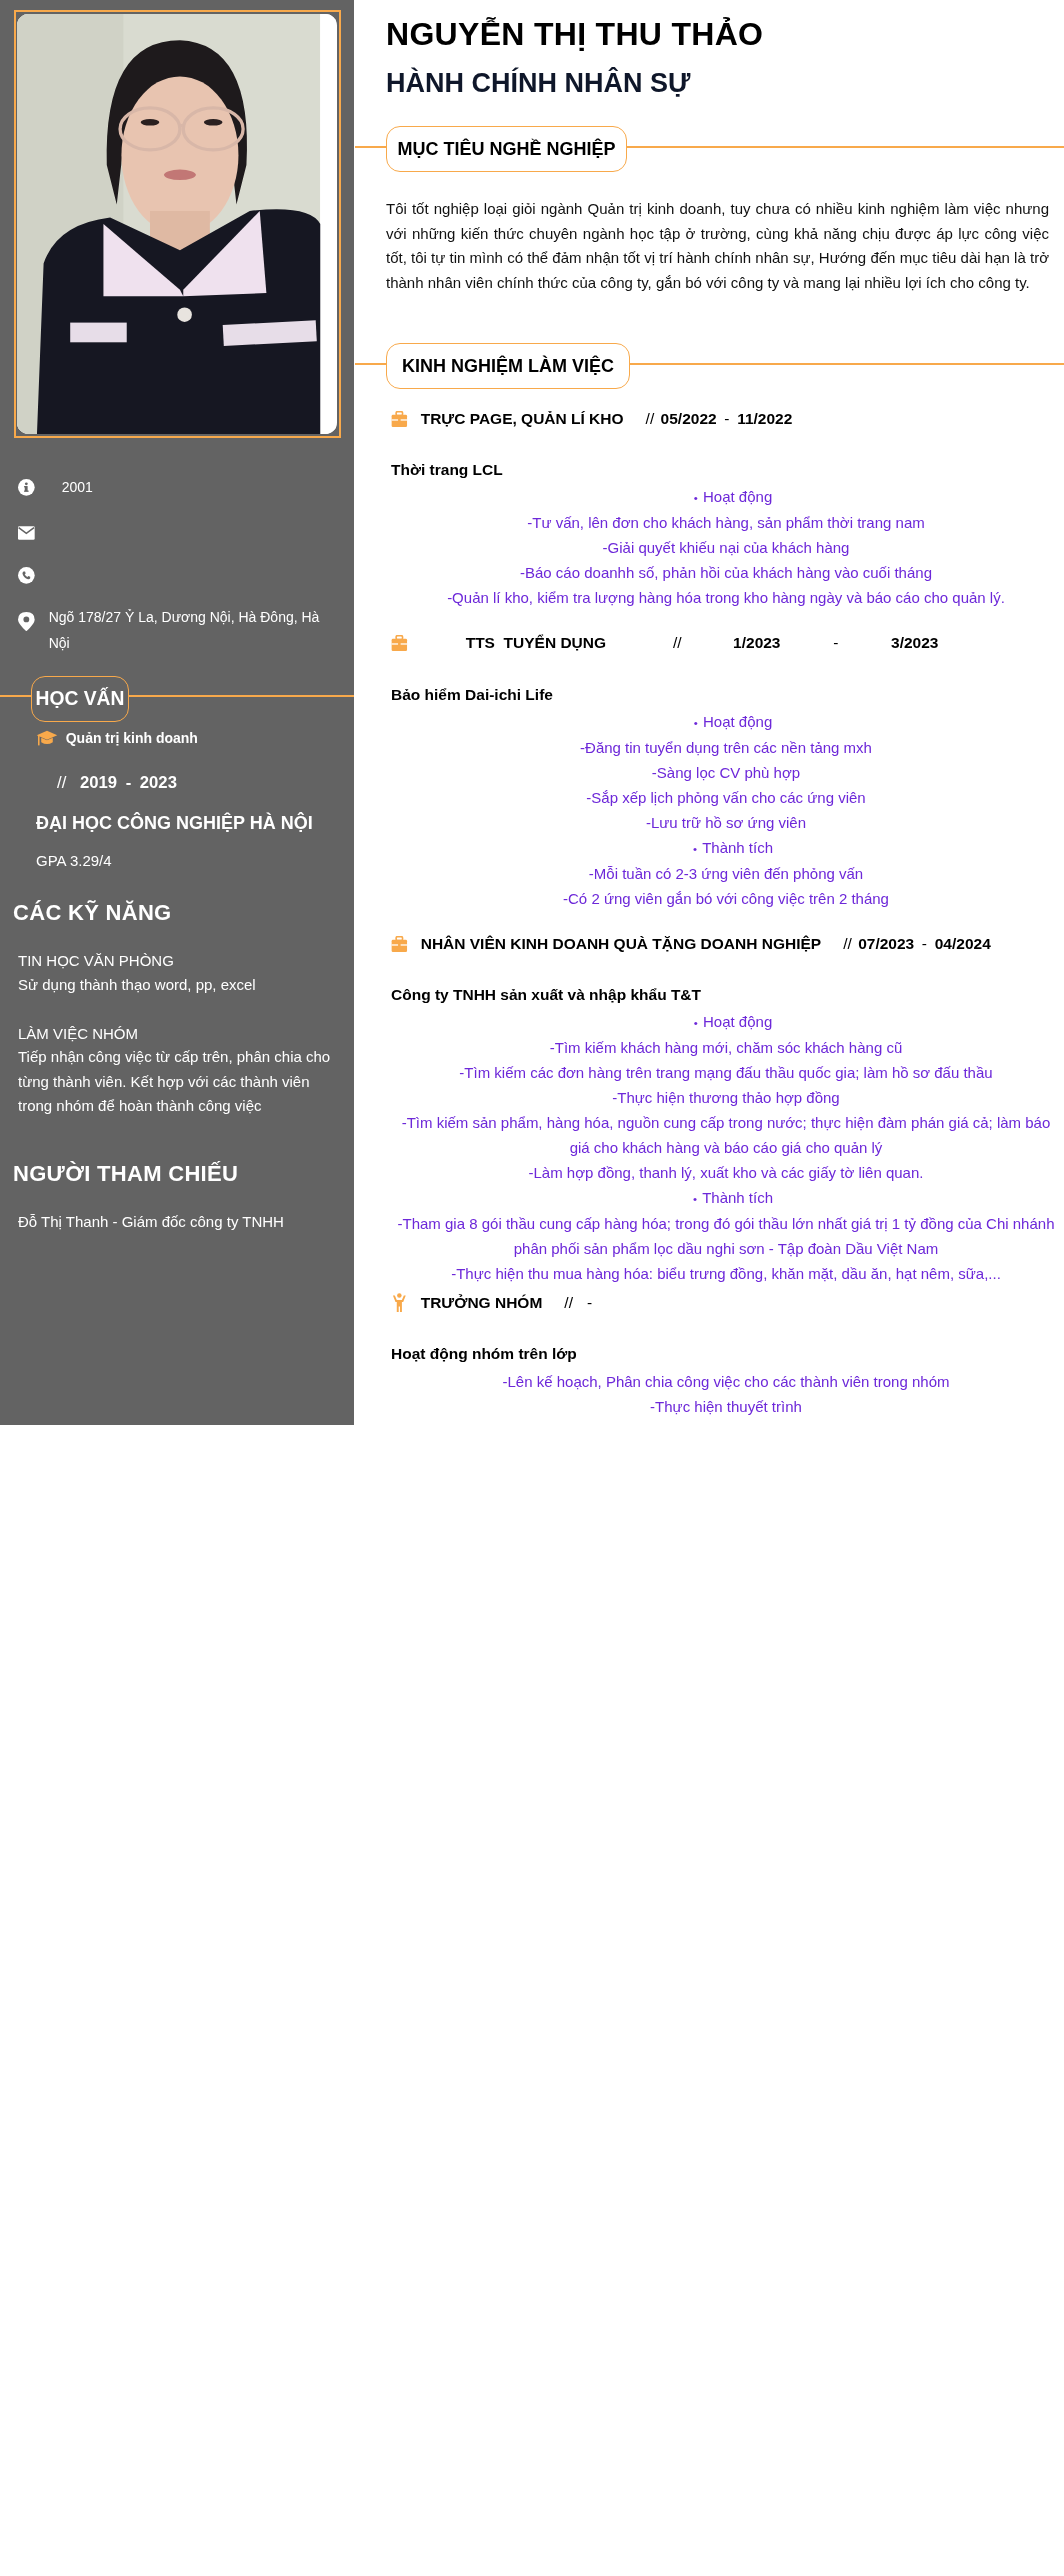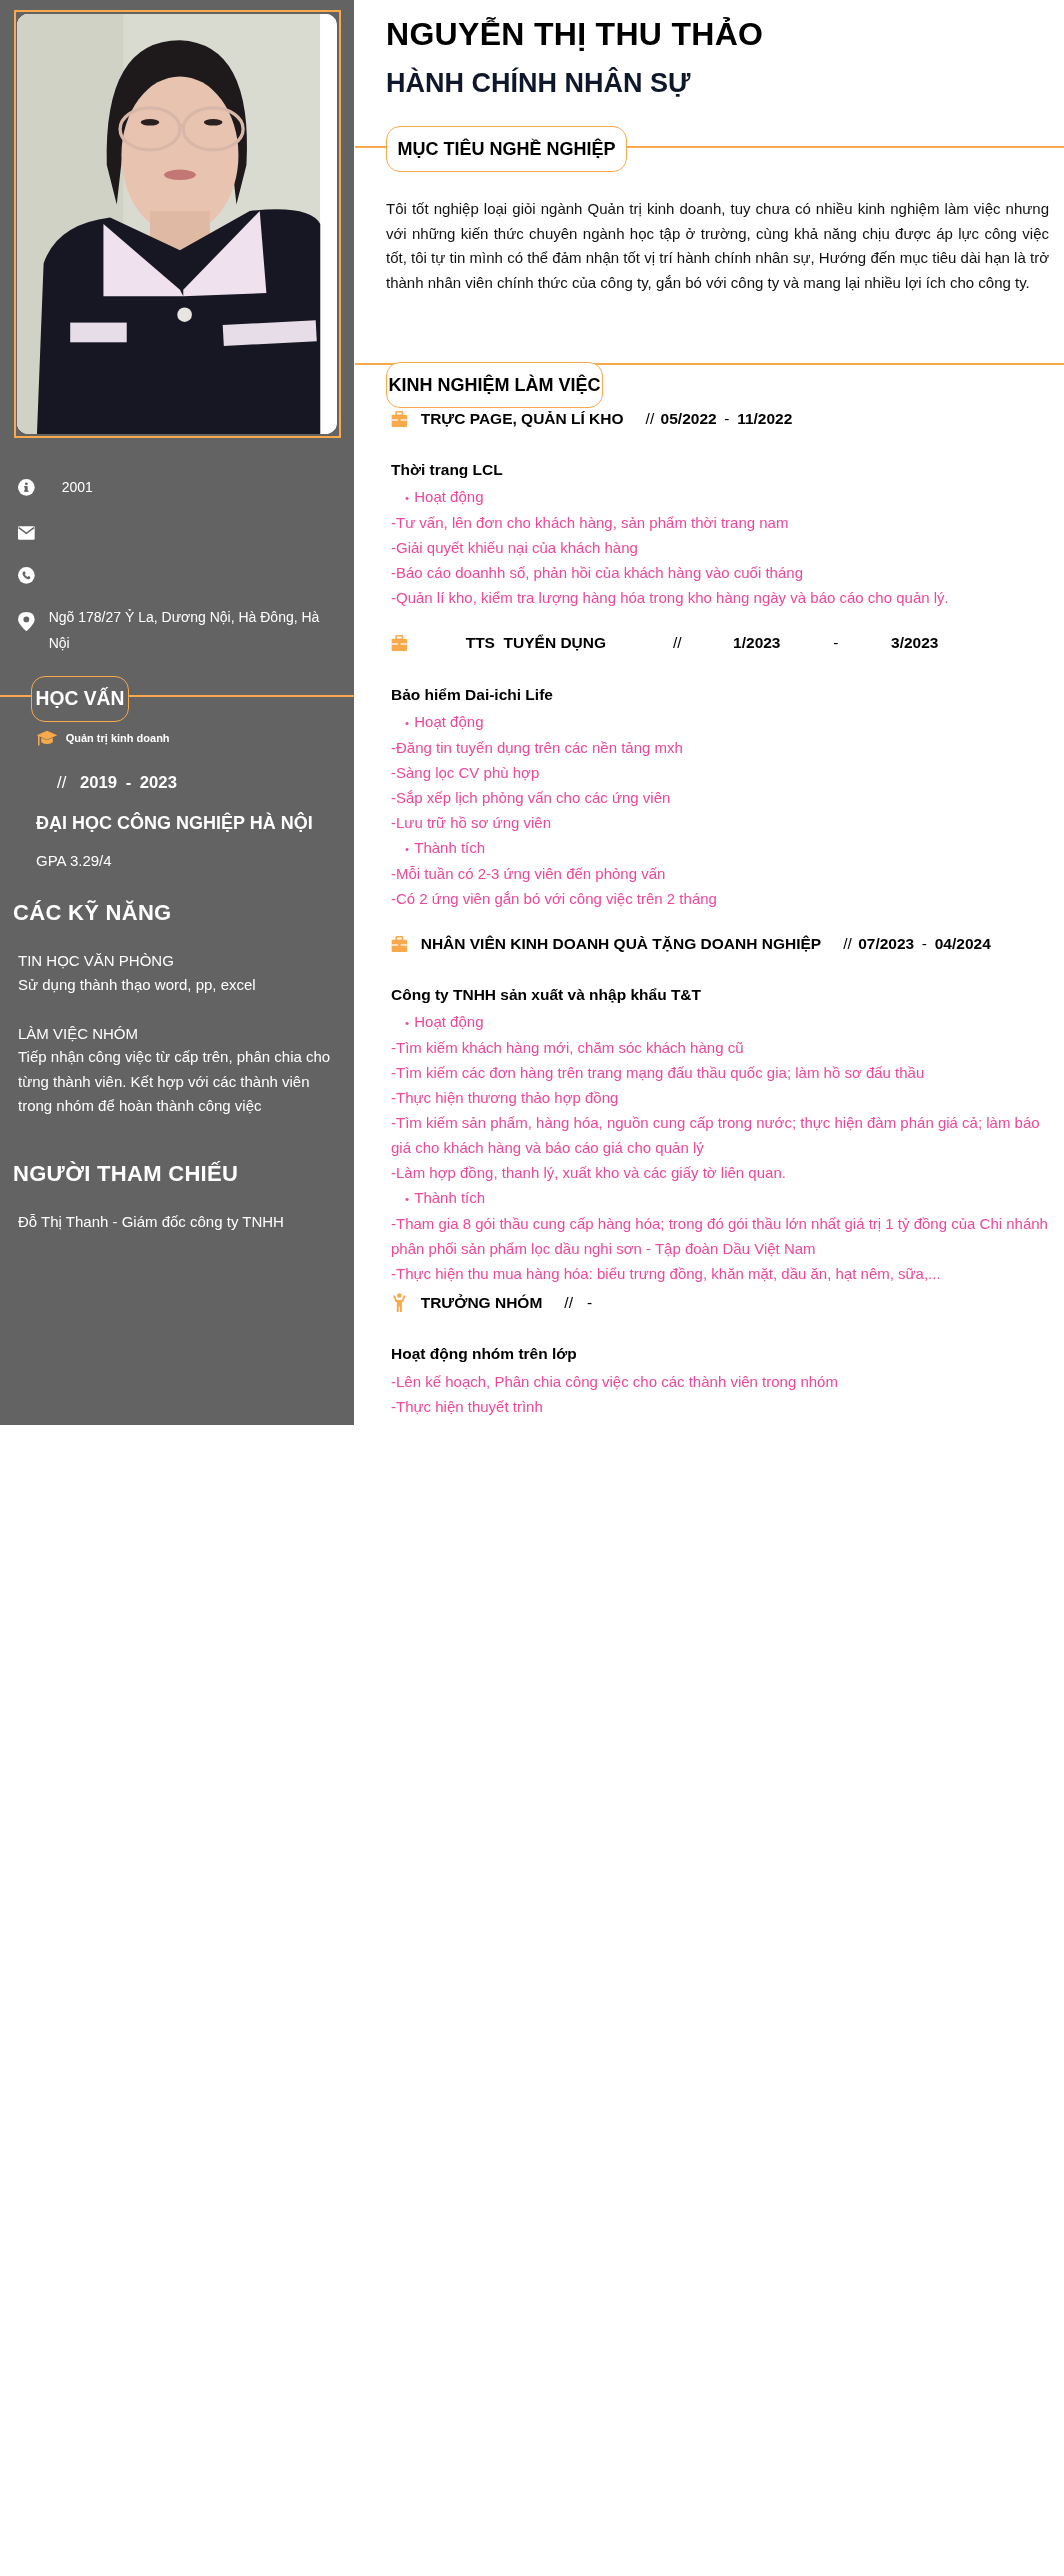--- a/index.html
+++ b/index.html
@@ -28,21 +28,21 @@
   .section-line-left {
     position: absolute; left: 0; width: 354px; height: 1.9px; background: #f8a94b;
   }
   .section-pill {
     position: absolute; border: 1.9px solid #f8a94b; border-radius: 14px;
     font-weight: bold; display: flex; align-items: center; justify-content: center;
     font-family: "Liberation Sans", sans-serif;
   }
   .sidebar .section-pill { background: #636363; color: #fff; }
 
-  .edu-major { position: absolute; left: 36px; top: 730px; display: flex; align-items: center; font-size: 11px; font-weight: bold; }
+  .edu-major { position: absolute; left: 36px; top: 730px; display: flex; align-items: center; font-size: 14px; font-weight: bold; }
   .edu-major .ic { width: 22px; height: 16.7px; margin-right: 7.7px; }
   .edu-dates { position: absolute; left: 57px; top: 773px; font-size: 16.7px; font-weight: bold; word-spacing: 3.9px; }
   .edu-dates .sep { font-weight: normal; margin-right: 5.2px; }
   .edu-school { position: absolute; left: 36px; top: 813px; font-size: 18px; font-weight: bold; }
   .edu-gpa { position: absolute; left: 36px; top: 852px; font-size: 15px; }
 
   .side-heading { position: absolute; left: 13px; font-size: 22px; font-weight: bold; letter-spacing: 0.3px; }
   .skill-title { position: absolute; left: 18px; font-size: 15px; }
   .skill-desc { position: absolute; left: 18px; width: 322px; font-size: 15px; line-height: 24.5px; }
   .ref-text { position: absolute; left: 18px; top: 1213px; font-size: 15px; }
@@ -54,21 +54,21 @@
   .main-line { position: absolute; left: 355px; width: 710px; height: 1.9px; background: #f8a94b; }
   .main .section-pill { background: #ffffff; color: #000; font-size: 18px; }
 
   .objective { position: absolute; left: 386px; top: 197px; width: 663px; font-size: 15px; line-height: 24.5px; text-align: justify; color: #111; }
 
   .job-head { position: absolute; left: 391px; display: flex; align-items: center; font-size: 15.5px; font-weight: bold; color: #000; }
   .job-head .ic { width: 16.7px; height: 16.7px; margin-right: 13px; }
   .job-head .sep { font-weight: normal; margin: 0 6.4px 0 22px; }
   .job-head .dash { margin: 0 7.7px; font-weight: normal; }
   .company { position: absolute; left: 391px; font-size: 15.5px; font-weight: bold; color: #000; margin-top: 12px; }
-  .job-body { position: absolute; left: 391px; width: 670px; font-size: 15px; line-height: 25px; color: #ec4899; }
+  .job-body { position: absolute; left: 391px; width: 670px; font-size: 15px; line-height: 25px; color: #6d28d9; text-align: center; }
   .job-body .bullet { padding-left: 14px; }
   .job-body .bullet::before { content: "\2022"; margin-right: 5.2px; font-size: 11.6px; }
 </style>
 </head>
 <body>
 
 <aside class="sidebar">
   <div class="photo-frame">
     <div class="photo" title="Ảnh chân dung">
       <svg viewBox="0 0 480 640" preserveAspectRatio="none">
@@ -171,21 +171,21 @@
 
 <main class="main">
   <h1 class="name">NGUYỄN THỊ THU THẢO</h1>
   <h2 class="job-title">HÀNH CHÍNH NHÂN SỰ</h2>
 
   <div class="main-line" style="top:146px;"></div>
   <div class="section-pill" style="left:386px; top:126px; width:241px; height:46px;">MỤC TIÊU NGHỀ NGHIỆP</div>
   <p class="objective">Tôi tốt nghiệp loại giỏi ngành Quản trị kinh doanh, tuy chưa có nhiều kinh nghiệm làm việc nhưng với những kiến thức chuyên ngành học tập ở trường, cùng khả năng chịu được áp lực công việc tốt, tôi tự tin mình có thể đảm nhận tốt vị trí hành chính nhân sự, Hướng đến mục tiêu dài hạn là trở thành nhân viên chính thức của công ty, gắn bó với công ty và mang lại nhiều lợi ích cho công ty.</p>
 
   <div class="main-line" style="top:363px;"></div>
-  <div class="section-pill" style="left:386px; top:362px; width:217px; height:46px;">KINH NGHIỆM LÀM VIỆC</div>
+  <div class="section-pill" style="left:386px; top:343px; width:244px; height:46px;">KINH NGHIỆM LÀM VIỆC</div>
 
   <div class="job-head" style="top:410px;">
     <svg class="ic" viewBox="0 0 26 26">
       <rect x="8" y="1" width="10" height="6" rx="2" fill="none" stroke="#f8a94b" stroke-width="2.5"></rect>
       <rect x="1" y="6" width="24" height="19" rx="2" fill="#f8a94b"></rect>
       <rect x="1" y="13" width="24" height="2" fill="#fff"></rect>
       <rect x="11" y="12" width="4" height="4" fill="#f8a94b"></rect>
     </svg>
     <span>TRỰC PAGE, QUẢN LÍ KHO</span>
     <span class="sep">//</span>

